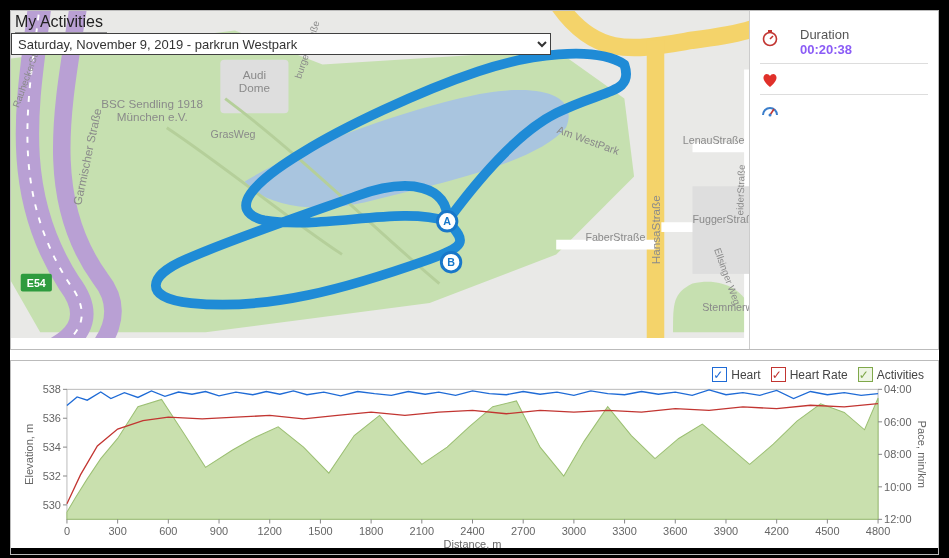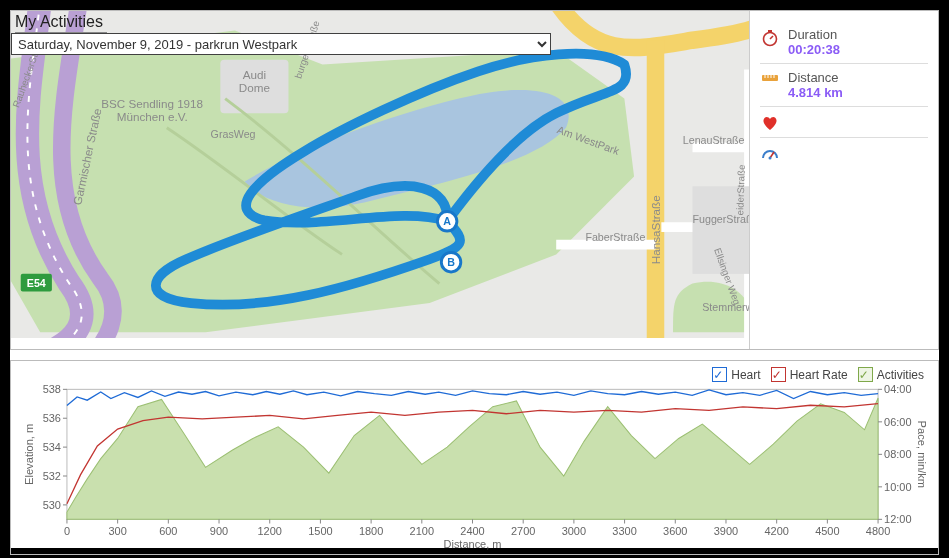--- a/index.html
+++ b/index.html
@@ -6,21 +6,21 @@
 .frame{width:949px;height:558px;background:#000;position:relative}
 .inner{position:absolute;left:10px;top:10px;right:10px;bottom:10px;background:#fff;display:flex;flex-direction:column}
 .top{flex:0 0 338px;display:flex;border:1px solid #bbb}
 .mapwrap{flex:1;position:relative;overflow:hidden}
 .title{position:absolute;left:0;top:0;font-size:16px;color:#222;padding:2px 4px;background:transparent;z-index:3}
 .title:after{content:"";position:absolute;left:4px;right:0;bottom:0;border-bottom:1px solid #888}
 .selectbox{position:absolute;left:0;top:22px;width:540px;z-index:3}
 .selectbox select{width:100%;font-size:13px;padding:1px 2px;border:1px solid #404040;background:#fff;color:#333;height:22px}
 .mapsvg{position:absolute;inset:0}
 .stats{flex:0 0 168px;border-left:1px solid #ccc;padding:10px 10px 4px 10px;background:#fff}
-.stat{display:flex;gap:8px;padding:6px 0;border-bottom:1px solid #ddd}
+.stat{display:flex;gap:20px;padding:6px 0;border-bottom:1px solid #ddd}
 .stat:last-child{border-bottom:none}
 .stat .ic{flex:0 0 20px;display:flex;justify-content:center;align-items:flex-start;padding-top:2px}
 .stat .txt{flex:1}
 .stat .lbl{color:#555}
 .stat .val{font-weight:700;color:#8b5cf6}
 .stat .sub{color:#555}
 .gap{flex:0 0 10px}
 .chartbox{flex:1;border:1px solid #bbb;position:relative;padding:6px 8px 4px 8px}
 .legend{position:absolute;top:4px;right:10px;display:flex;gap:10px;font-size:12px;color:#444;background:#fff;padding:2px 4px}
 .legend .item{display:flex;align-items:center;gap:4px}
@@ -118,37 +118,20 @@
       <div class="ic">
               <svg width="18" height="18" viewBox="0 0 18 18">
                 <circle cx="9" cy="10" r="6.5" fill="none" stroke="#c23531" stroke-width="1.6"></circle>
                 <rect x="7" y="1" width="4" height="2" fill="#c23531"></rect>
                 <line x1="9" y1="10" x2="12" y2="7" stroke="#c23531" stroke-width="1.6"></line>
               </svg>
             </div>
       <div class="txt">
               <div class="lbl">Duration</div>
               <div class="val">00:20:38</div>
-            </div>
-    </div>
-    <div class="stat">
-      <div class="ic">
-              <svg width="18" height="12" viewBox="0 0 18 12">
-                <rect x="1" y="3" width="16" height="6" rx="1" fill="#e9a23b"></rect>
-                <g stroke="#fff" stroke-width="1">
-                  <line x1="4" y1="3" x2="4" y2="6"></line>
-                  <line x1="7" y1="3" x2="7" y2="6"></line>
-                  <line x1="10" y1="3" x2="10" y2="6"></line>
-                  <line x1="13" y1="3" x2="13" y2="6"></line>
-                </g>
-              </svg>
-            </div>
-      <div class="txt">
-              <div class="lbl">Distance</div>
-              <div class="val">4.814 km</div>
             </div>
     </div>
     <div class="stat">
       <div class="ic">
               <svg width="18" height="16" viewBox="0 0 18 16">
                 <path d="M9 15 C3 10 1 6 3.5 3 C5.5 1 8 2.5 9 4 C10 2.5 12.5 1 14.5 3 C17 6 15 10 9 15 Z" fill="#e0302a"></path>
               </svg>
             </div>
     </div>
     <div class="stat">

